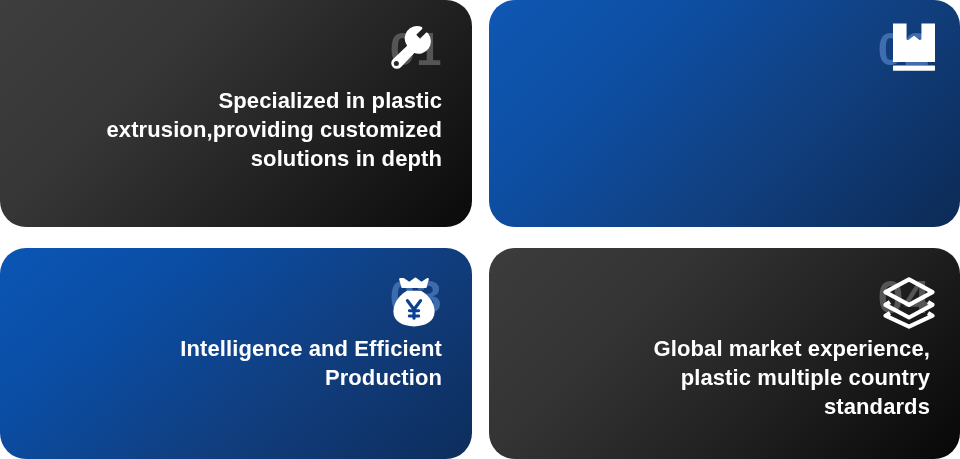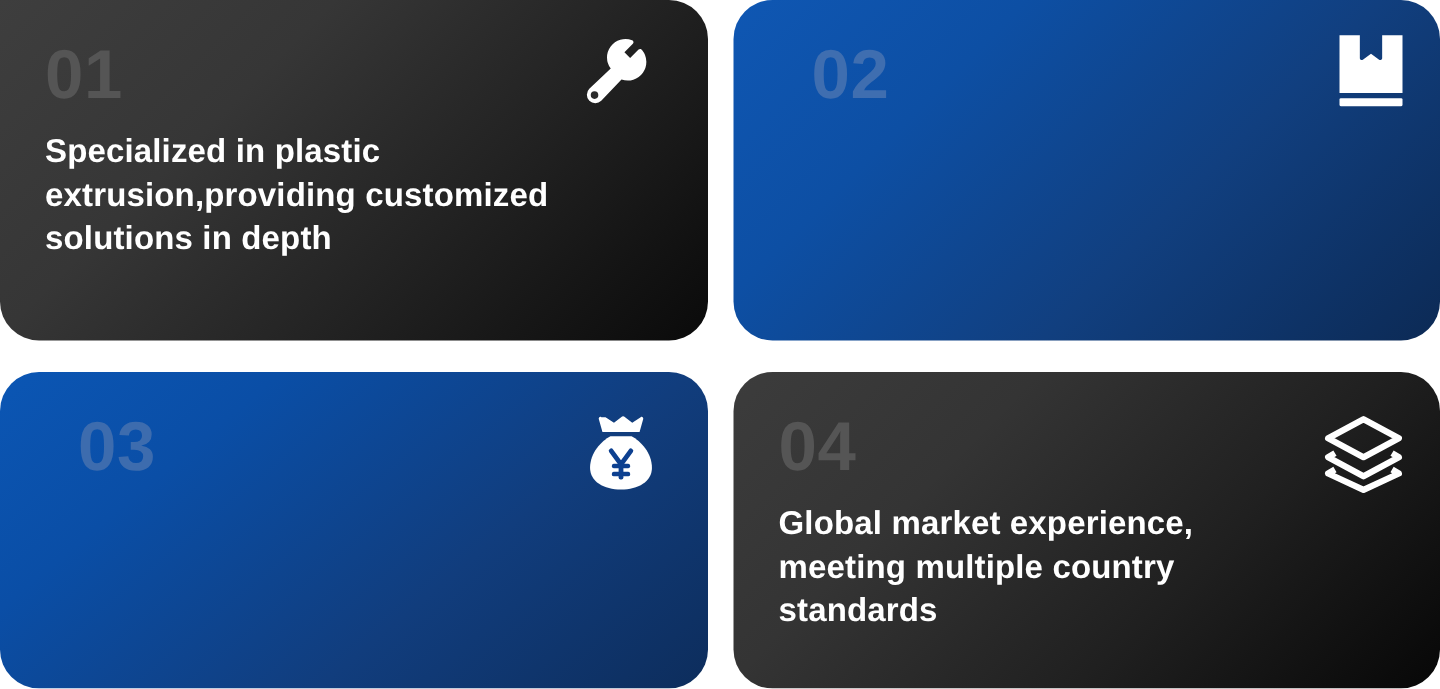--- a/index.html
+++ b/index.html
@@ -17,20 +17,21 @@
   #grid {
     display: grid;
     grid-template-columns: 472px 471px;
     grid-template-rows: 227px 211px;
     column-gap: 17px;
     row-gap: 21px;
     width: 960px;
     height: 347px;
     box-sizing: border-box;
     padding: 0 0 0 0;
+    text-align: right;
   }
 
   .card {
     position: relative;
     border-radius: 26px;
     overflow: hidden;
     box-sizing: border-box;
     padding: 26px 30px 20px 22px;
   }
 
@@ -113,36 +114,38 @@
     <span class="icon">
       <svg viewBox="0 0 64 64" fill="none">
         <path d="M8 4h15.5v17.5c0 1.2 1.4 1.9 2.3 1.1L32 18l6.2 4.6c.9.7 2.3 0 2.3-1.1V4H56v44H8V4z" fill="currentColor"></path>
         <rect x="8" y="52" width="48" height="6" rx="1" fill="currentColor"></rect>
       </svg>
     </span>
   </div>
 
   <div class="card blue c3">
     <div class="num">03</div>
+    <div class="desc">Intelligence and Efficient
+Production</div>
     <span class="icon">
       <svg viewBox="0 0 64 64" fill="none">
         <path d="M18 6.5c-.9-.6-2.1.3-1.8 1.4l2.6 9.2h26.4l2.6-9.2c.3-1.1-.9-2-1.8-1.4l-6 4-5.8-4.4a1.2 1.2 0 0 0-1.4 0L27 10.5l-6-4z" fill="currentColor"></path>
         <path d="M24.5 20c-6.5 3.4-14.5 11.8-14.5 22.5C10 52.4 19.8 58 32 58s22-5.6 22-15.5c0-10.7-8-19.1-14.5-22.5h-15z" fill="currentColor"></path>
         <path d="M25 30.5l6 8.2h2l6-8.2" stroke="#0d4090" stroke-width="3.4" stroke-linecap="round" fill="none"></path>
         <rect x="25.5" y="39.6" width="13" height="3.2" rx="1.4" fill="#0d4090"></rect>
         <rect x="25.5" y="45.4" width="13" height="3.2" rx="1.4" fill="#0d4090"></rect>
         <rect x="30.3" y="38.4" width="3.4" height="12.4" rx="1.4" fill="#0d4090"></rect>
       </svg>
     </span>
   </div>
 
   <div class="card dark c4">
     <div class="num">04</div>
     <div class="desc">Global market experience,
-meeting multiple country
+plastic multiple country
 standards</div>
     <span class="icon">
       <svg viewBox="0 0 64 64" fill="none" stroke="currentColor" stroke-width="4.6" stroke-linejoin="round">
         <path d="M32 6 58 20 32 34 6 20z"></path>
         <path d="M11 31 6 34l26 14 26-14-5-3"></path>
         <path d="M11 43 6 46l26 12 26-12-5-3"></path>
       </svg>
     </span>
   </div>
 

